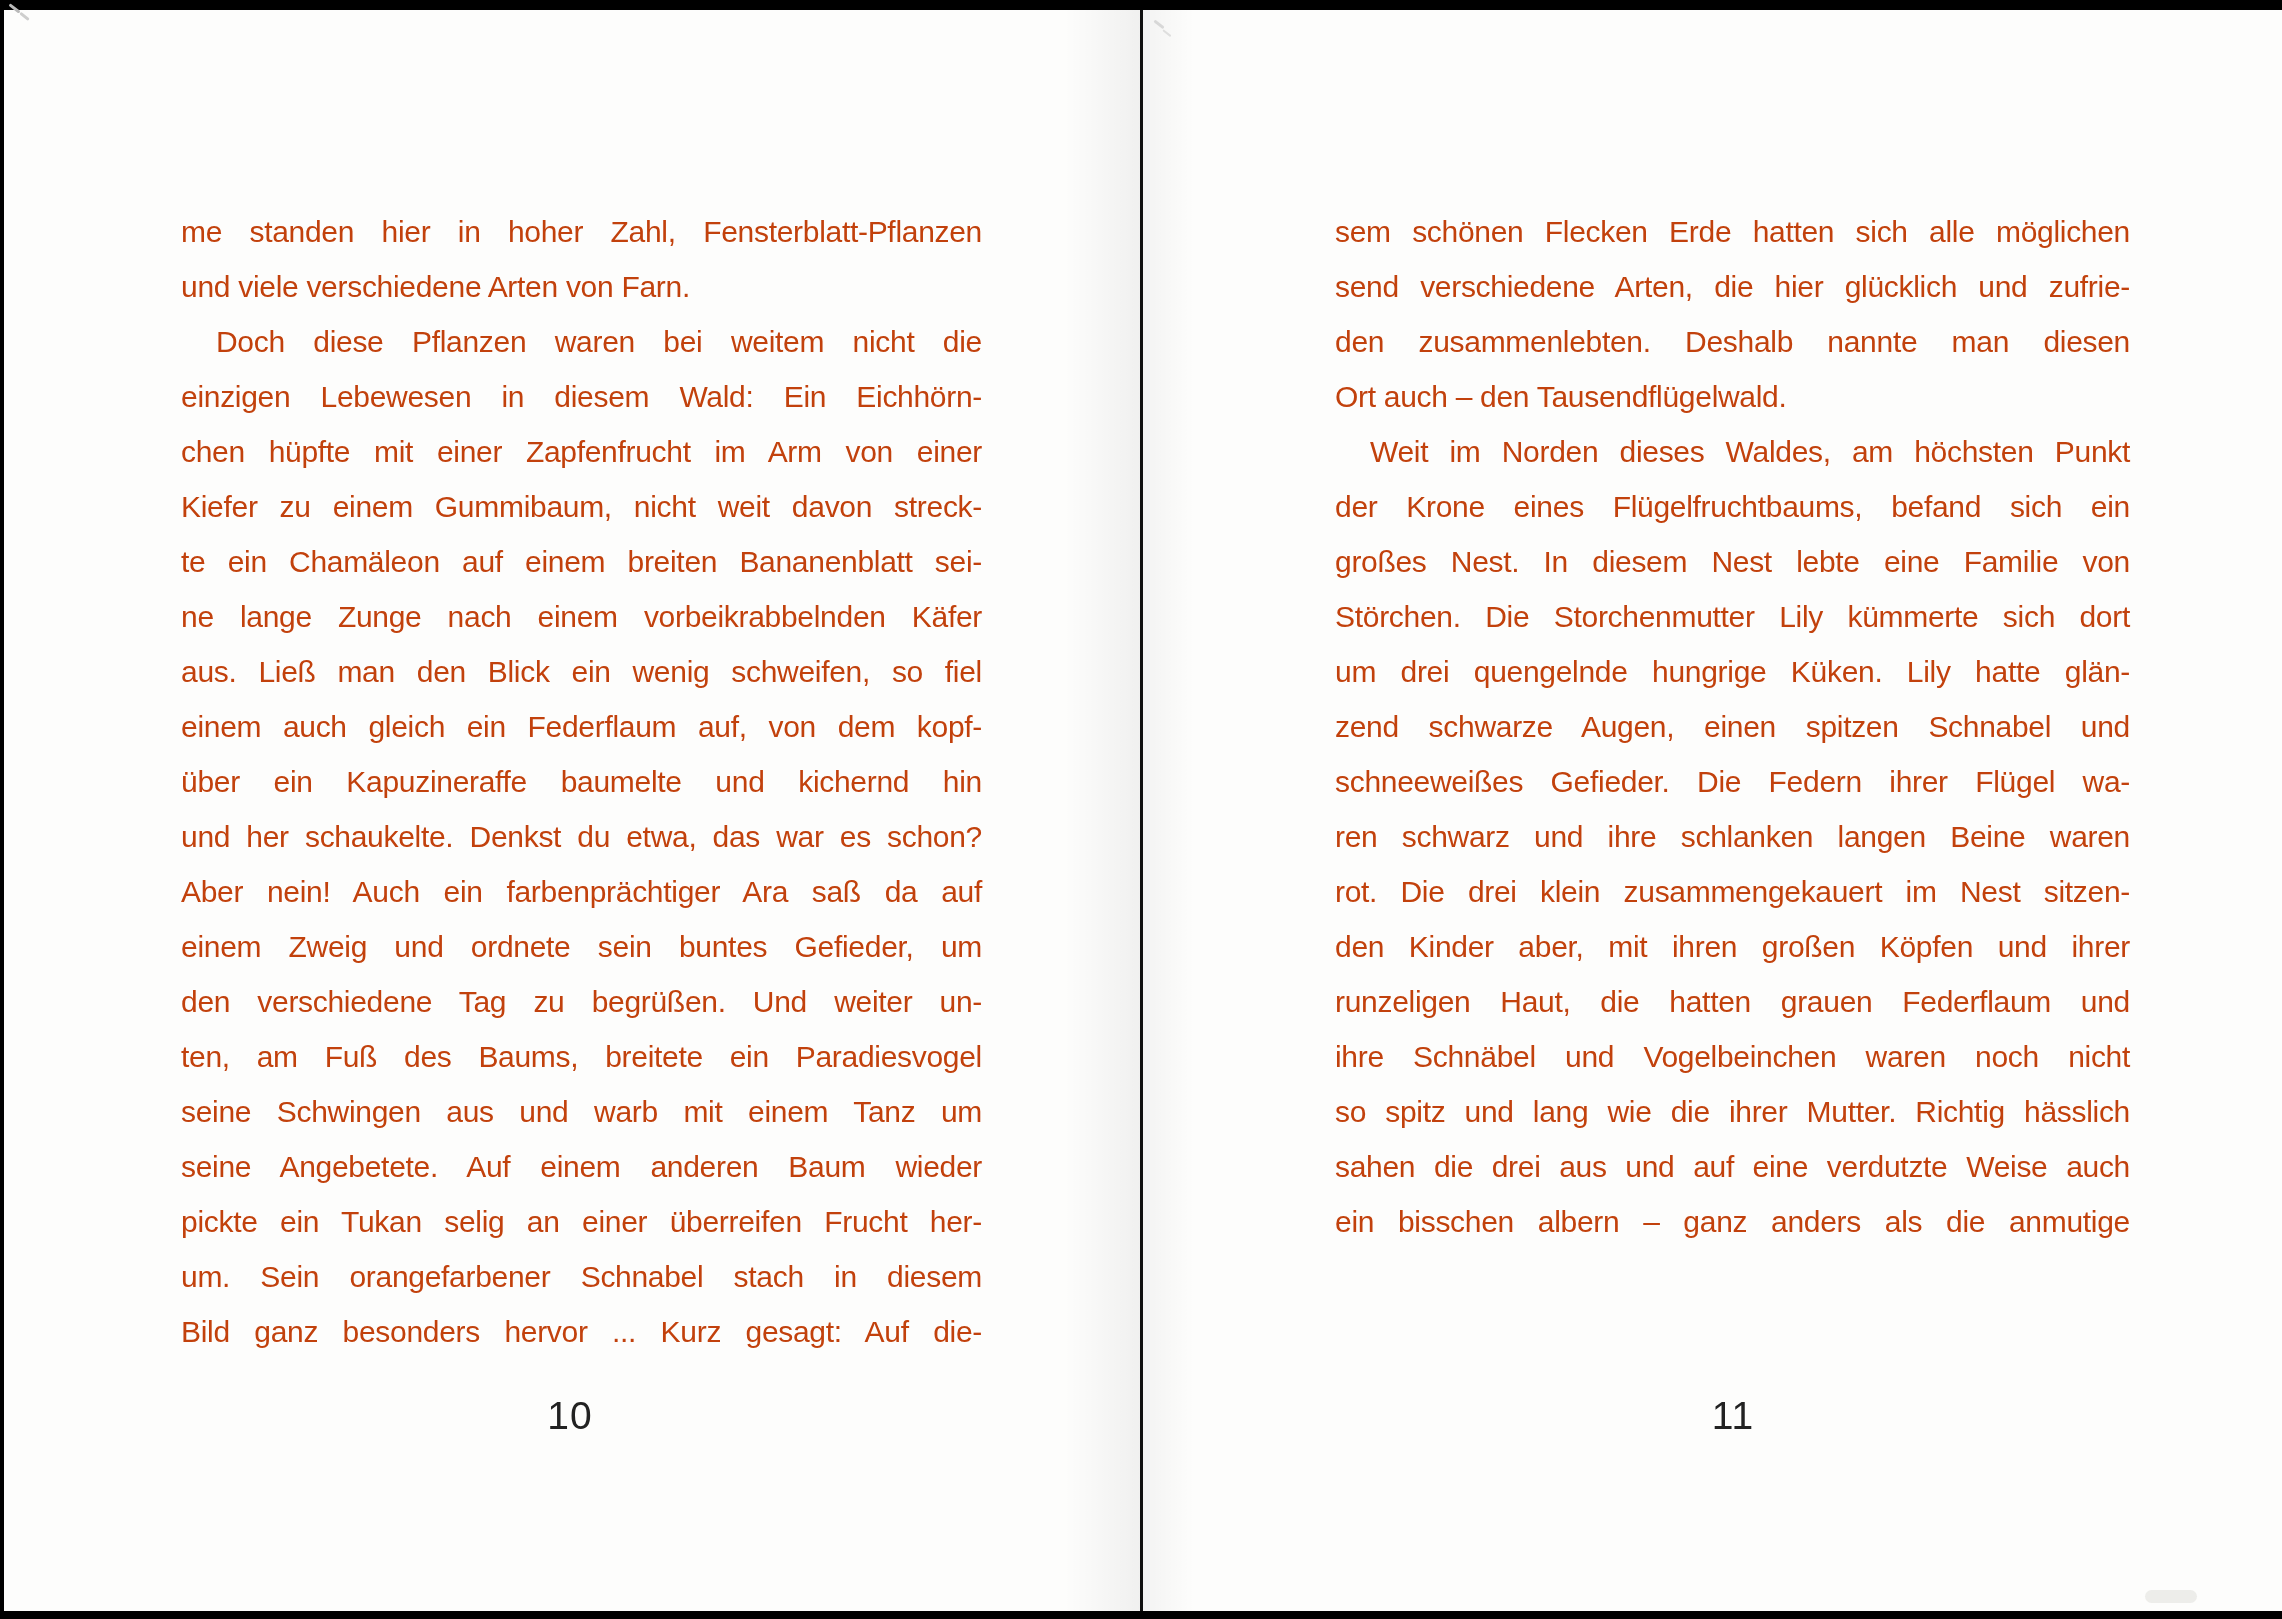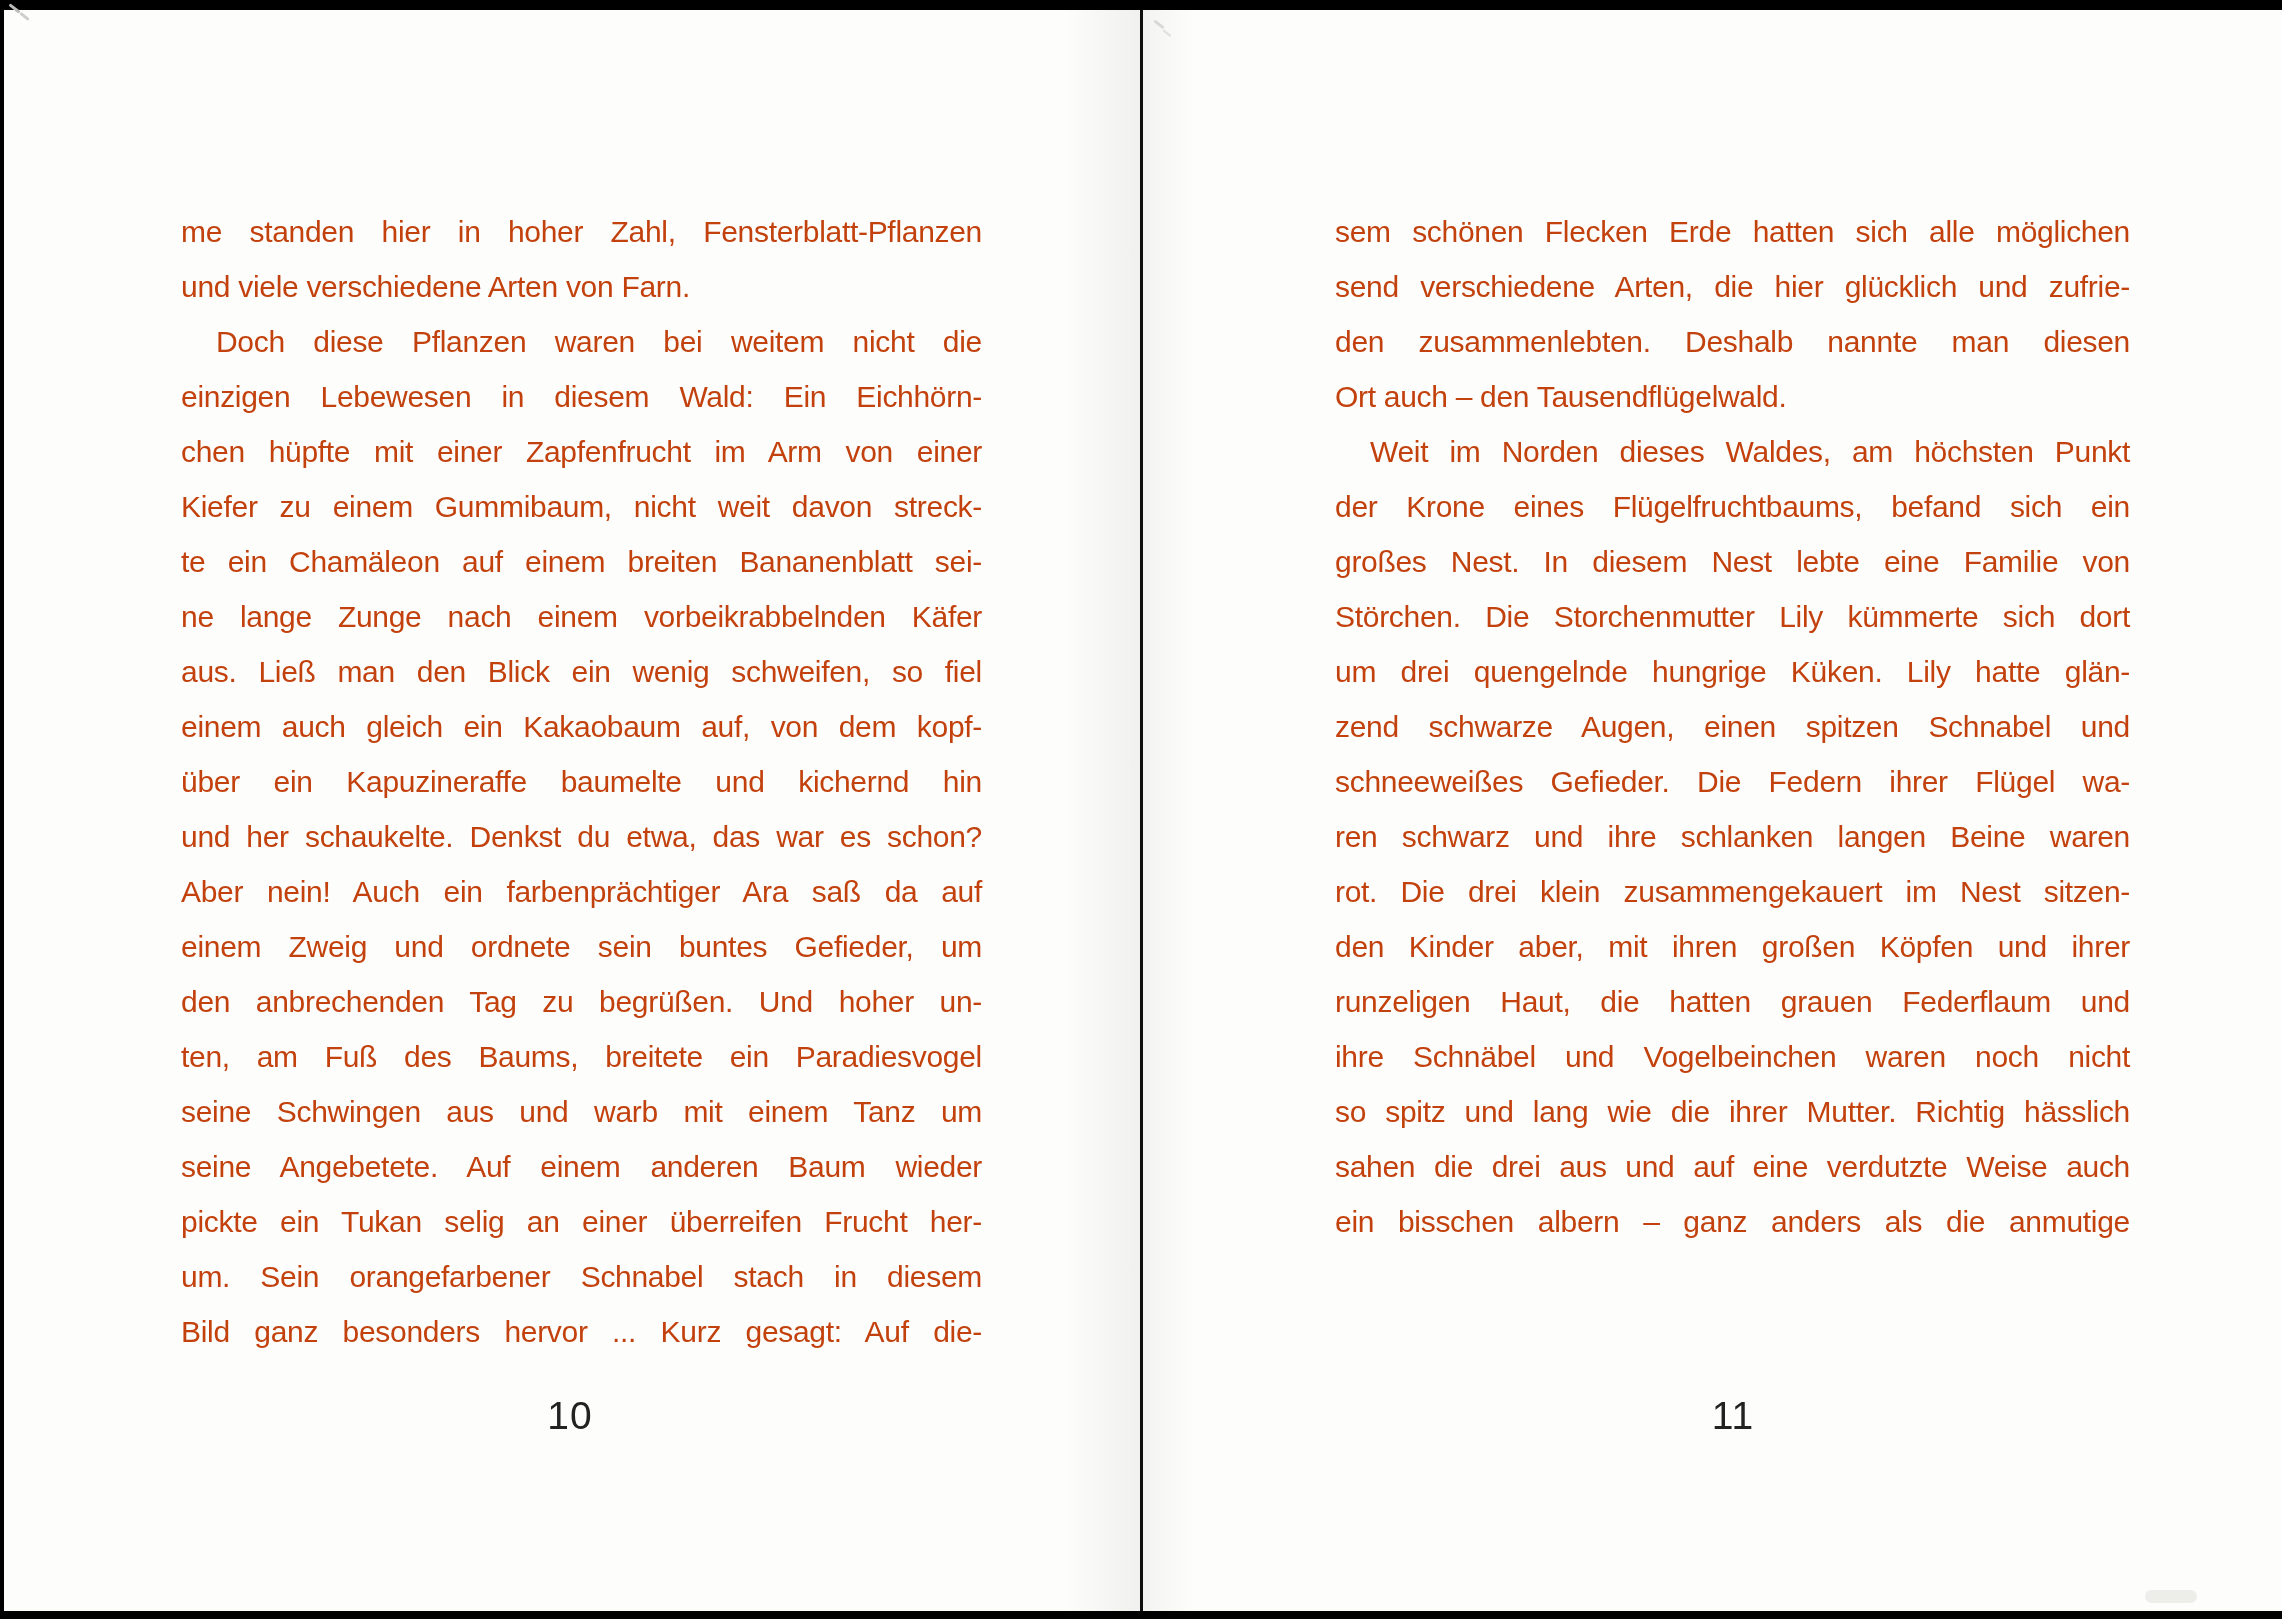--- a/index.html
+++ b/index.html
@@ -76,26 +76,26 @@
     <div class="text-block">
         <div class="line just">me standen hier in hoher Zahl, Fensterblatt-Pflanzen</div>
         <div class="line">und viele verschiedene Arten von Farn.</div>
         <div class="line just indent">Doch diese Pflanzen waren bei weitem nicht die</div>
         <div class="line just">einzigen Lebewesen in diesem Wald: Ein Eichhörn-</div>
         <div class="line just">chen hüpfte mit einer Zapfenfrucht im Arm von einer</div>
         <div class="line just">Kiefer zu einem Gummibaum, nicht weit davon streck-</div>
         <div class="line just">te ein Chamäleon auf einem breiten Bananenblatt sei-</div>
         <div class="line just">ne lange Zunge nach einem vorbeikrabbelnden Käfer</div>
         <div class="line just">aus. Ließ man den Blick ein wenig schweifen, so fiel</div>
-        <div class="line just">einem auch gleich ein Kakaobaum auf, von dem kopf-</div>
+        <div class="line just">einem auch gleich ein Federflaum auf, von dem kopf-</div>
         <div class="line just">über ein Kapuzineraffe baumelte und kichernd hin</div>
         <div class="line just">und her schaukelte. Denkst du etwa, das war es schon?</div>
         <div class="line just">Aber nein! Auch ein farbenprächtiger Ara saß da auf</div>
         <div class="line just">einem Zweig und ordnete sein buntes Gefieder, um</div>
-        <div class="line just">den anbrechenden Tag zu begrüßen. Und hoher un-</div>
+        <div class="line just">den verschiedene Tag zu begrüßen. Und weiter un-</div>
         <div class="line just">ten, am Fuß des Baums, breitete ein Paradiesvogel</div>
         <div class="line just">seine Schwingen aus und warb mit einem Tanz um</div>
         <div class="line just">seine Angebetete. Auf einem anderen Baum wieder</div>
         <div class="line just">pickte ein Tukan selig an einer überreifen Frucht her-</div>
         <div class="line just">um. Sein orangefarbener Schnabel stach in diesem</div>
         <div class="line just">Bild ganz besonders hervor ... Kurz gesagt: Auf die-</div>
       </div>
     <div class="page-number">10</div>
   </div>
 

